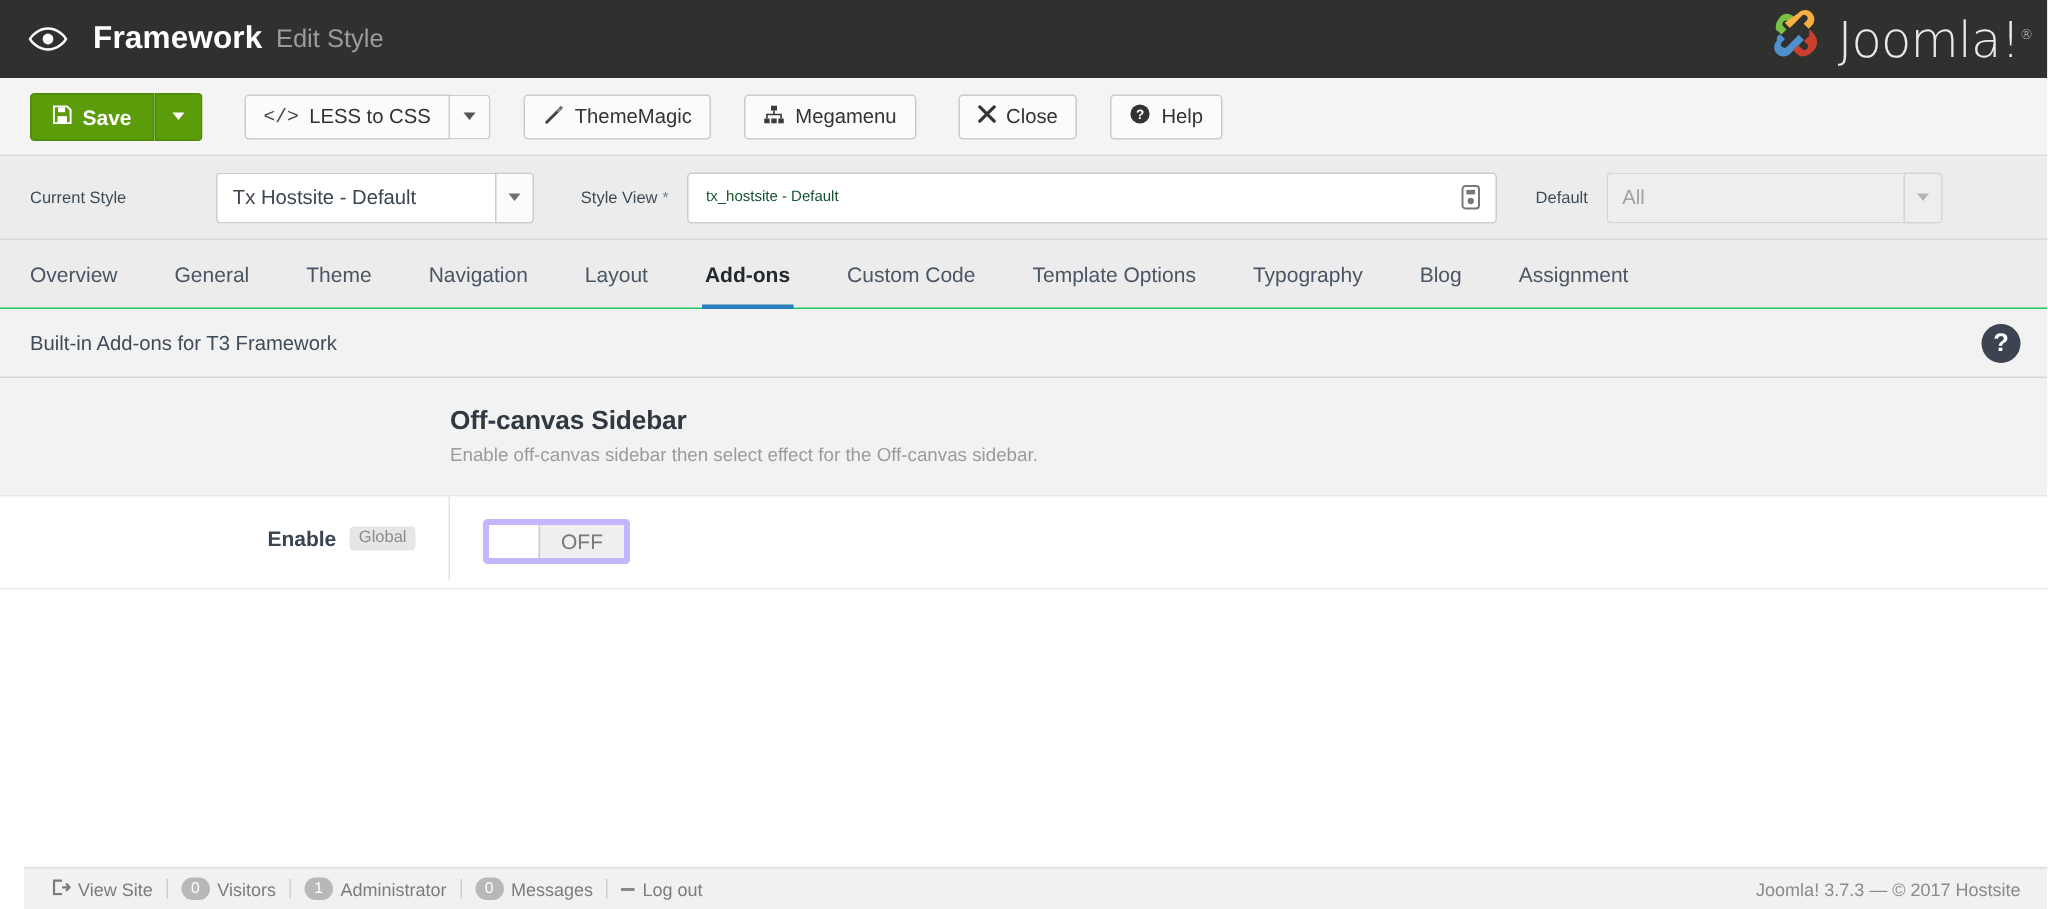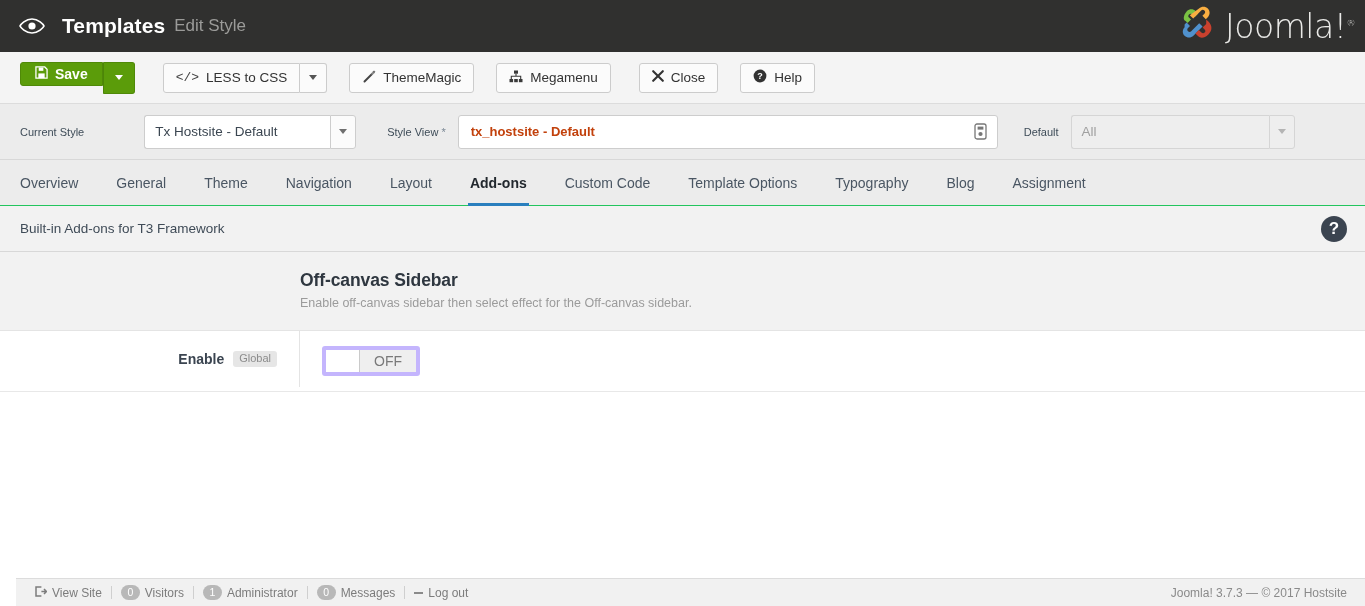--- a/index.html
+++ b/index.html
@@ -79,21 +79,21 @@
   .btn-group { display: inline-flex; }
   .btn-group .btn:first-child { border-top-right-radius:0; border-bottom-right-radius:0; }
   .btn-group .btn.caret-only {
     border-top-left-radius:0; border-bottom-left-radius:0;
     border-left: none; padding: 0 9px;
   }
   .btn-save {
     background: #5b9c0a;
     border-color: #4f8908;
     color: #ffffff;
-    height: 24px;
+    height: 32px;
     padding: 0 14px;
     font-size: 14px;
     font-weight: bold;
     border-radius: 3px 0 0 3px;
   }
   .btn-save-caret {
     background: #5b9c0a;
     border-color: #4f8908;
     border-left: 1px solid #4c8508;
     color: #fff;
@@ -156,27 +156,26 @@
   .text-input-wrap {
     height: 34px;
     background:#fff;
     border:1px solid #cdcdcd;
     border-radius: 3px;
     display:flex; align-items:center;
     padding: 0 6px 0 10px;
   }
   .text-input {
     border: none; outline: none;
-    font-size: 13px;
-    color: #c2410c;
+    font-size: 10px;
+    color: #14532d;
     background: transparent;
     height: 30px;
     flex: 1;
     font-family: "Liberation Sans", sans-serif;
-    font-weight: bold;
   }
   .input-addon-icon {
     width: 20px; height: 22px;
     display:flex; align-items:center; justify-content:center;
     cursor:pointer;
   }
 
   
   .tabbar {
     height: 46px;
@@ -354,21 +353,21 @@
 
 <div class="app">
 
   <div class="header">
     <span class="eye-icon">
       <svg width="26" height="16" viewBox="0 0 26 16">
         <path d="M13 1C6.5 1 1.8 6.2 1 8c.8 1.8 5.5 7 12 7s11.2-5.2 12-7c-.8-1.8-5.5-7-12-7z" fill="none" stroke="#ffffff" stroke-width="1.7"></path>
         <circle cx="13" cy="8" r="3.6" fill="#ffffff"></circle>
       </svg>
     </span>
-    <span class="page-title">Templates</span>
+    <span class="page-title">Framework</span>
     <span class="page-subtitle">Edit Style</span>
 
     <div class="joomla-brand">
       <svg class="joomla-logo-svg" width="46" height="40" viewBox="0 0 46 40">
         <path d="M12 5c2.6-2.6 6.4-2.2 8.6 0l2.6 2.6-3.4 3.4L17.2 8.4c-1-1-2.4-1-3.2 0-1 1-1 2.4 0 3.2l2 2-3.4 3.4-2-2C8 14.4 8 9.4 12 5z" fill="#7ac143"></path>
         <path d="M24 2.6c2.6-2.6 6.6-2.4 8.8 0 2.4 2.4 2.4 6.2 0 8.6l-2 2-3.4-3.4 2-2c1-1 1-2.4 0-3.2-1-1-2.4-1-3.2 0l-8 8-3.4-3.4L24 2.6z" fill="#f9ae41"></path>
         <path d="M9.6 18.6l2-2 3.4 3.4-2 2c-1 1-1 2.4 0 3.2 1 1 2.4 1 3.2 0l8-8 3.4 3.4-9.2 9.2c-2.4 2.4-6.4 2.4-8.8 0-2.4-2.4-2.4-6.2 0-8.6z" fill="#5091cd"></path>
         <path d="M31.2 13.4l2.2 2.2c4 4 4 9 0 12.8-4 3.8-7.8 4.2-10.4 1.6l-2.6-2.6 3.4-3.4 2.6 2.6c1 1 2.4 1 3.2 0 1-1 1-2.4 0-3.2l-2-2 3.6-3.4z" fill="#c9412e"></path>
       </svg>
       <span class="joomla-word"><span>Joomla!</span><span class="joomla-reg">®</span></span>

